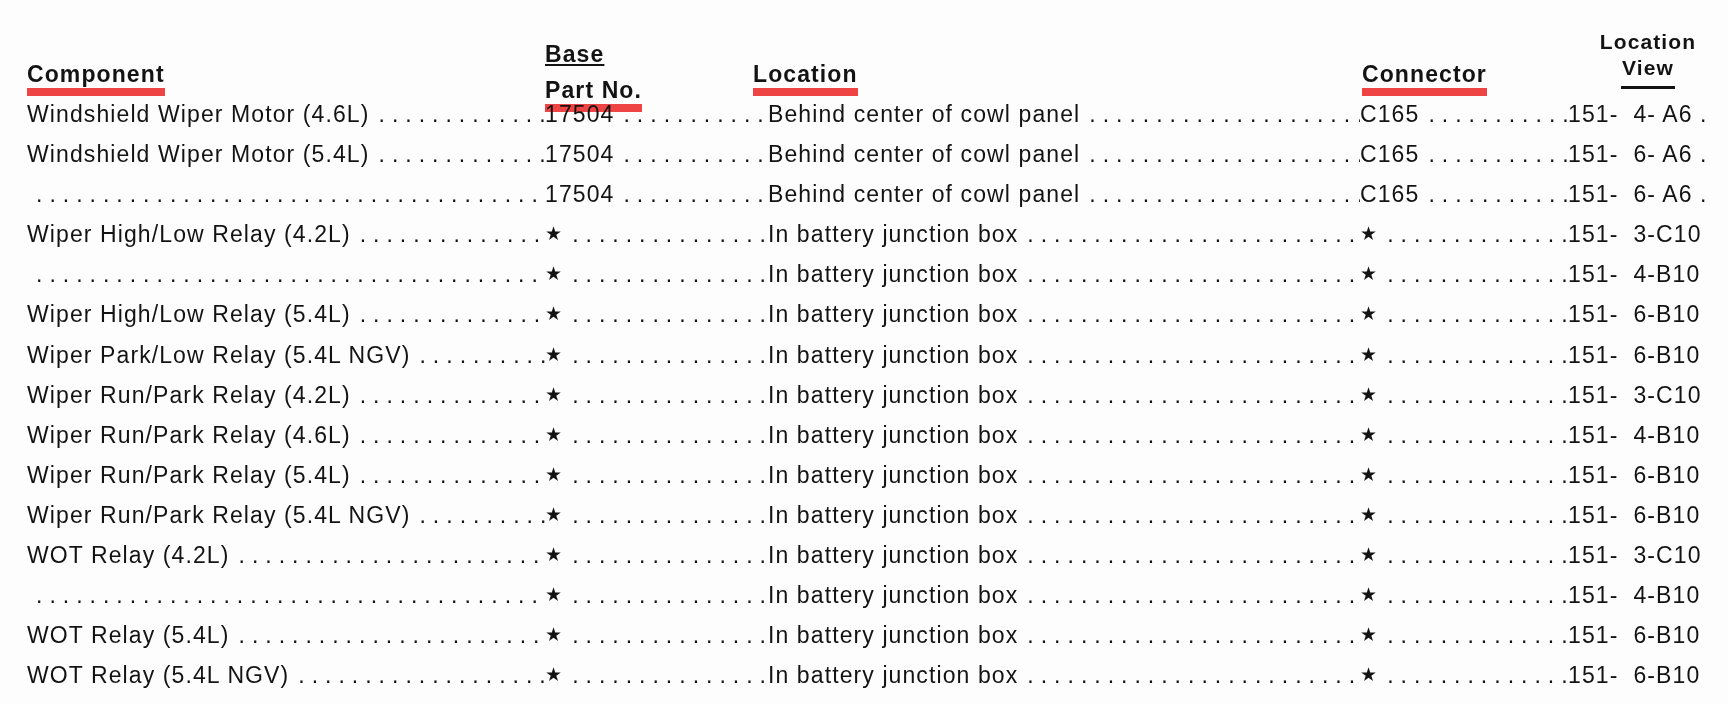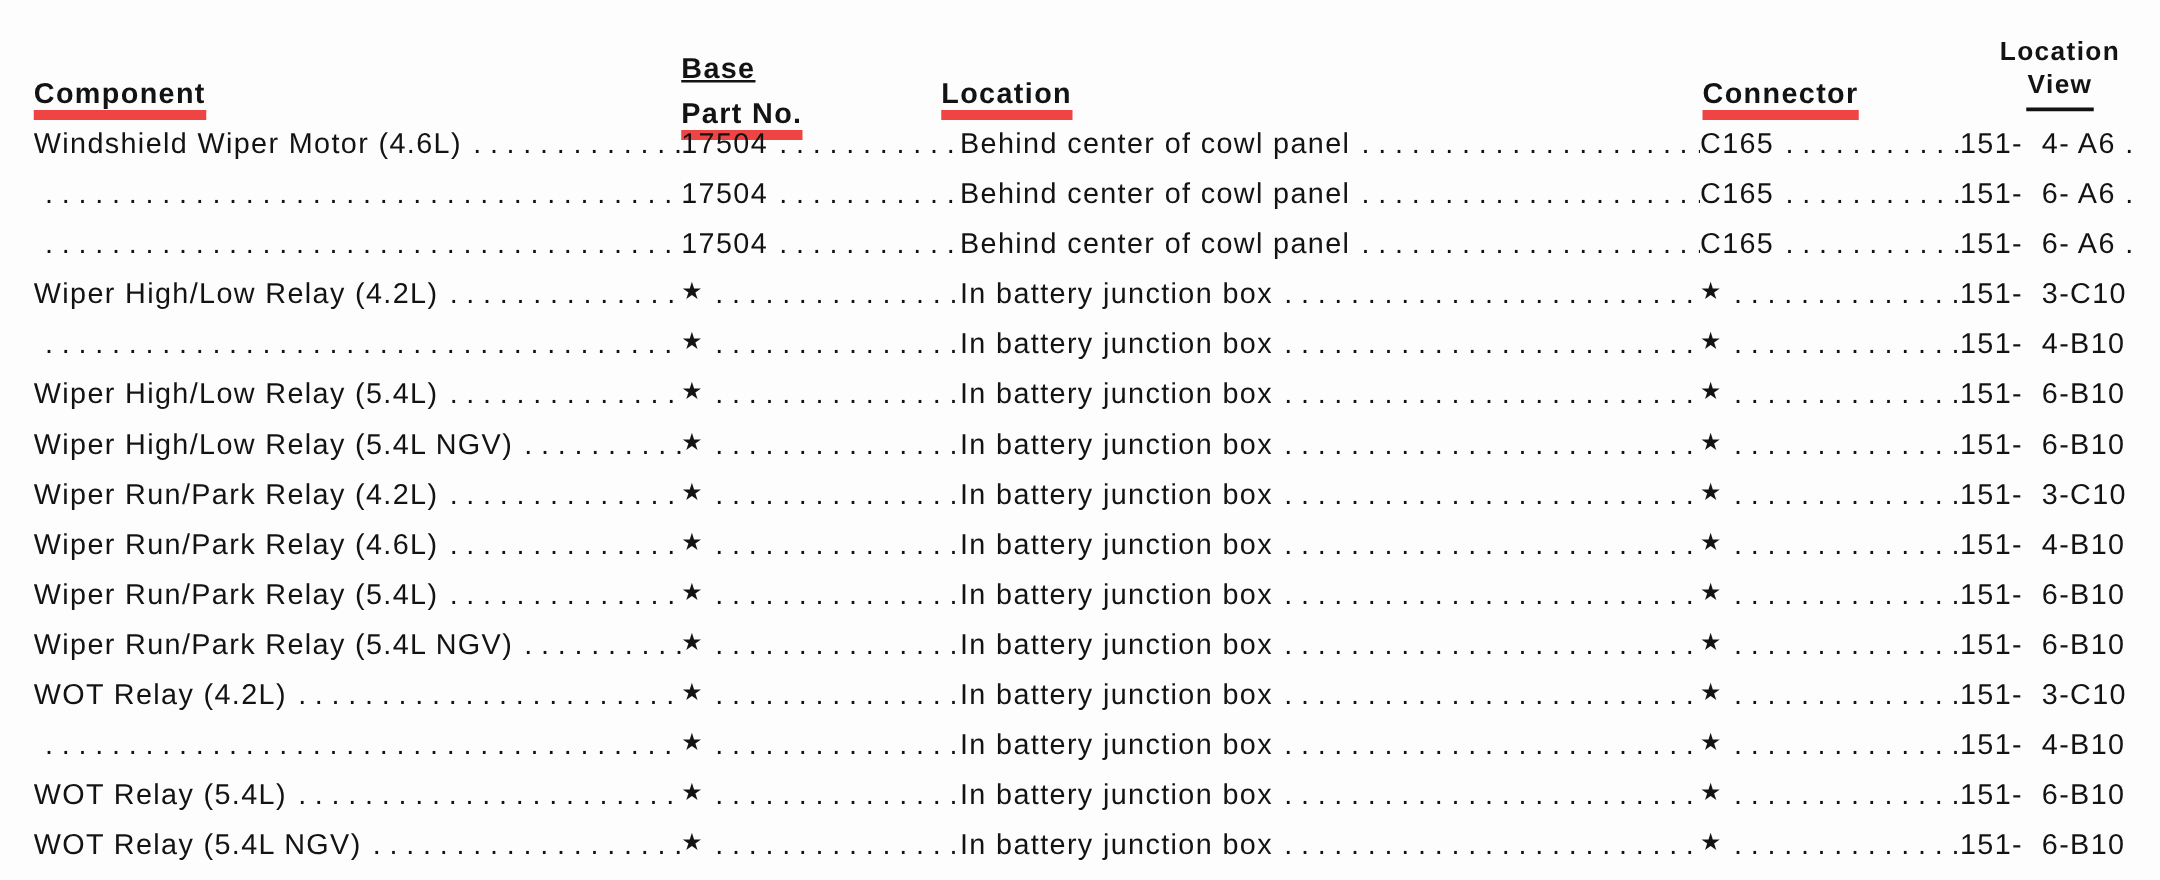--- a/index.html
+++ b/index.html
@@ -103,20 +103,21 @@
       </div>
       <div class="cell c-connector">
         <span class="txt">C165</span>
         <span class="leader">............................................................................</span>
       </div>
       <div class="cell c-view">151-  4- A6 .</div>
     </div>
 
     <div class="row">
       <div class="cell c-component">
+        <span class="txt">Windshield Wiper Motor (5.4L)</span>
         <span class="leader">............................................................................</span>
       </div>
       <div class="cell c-partno">
         <span class="txt">17504</span>
         <span class="leader">............................................................................</span>
       </div>
       <div class="cell c-location">
         <span class="txt">Behind center of cowl panel</span>
         <span class="leader">............................................................................</span>
       </div>
@@ -200,21 +201,21 @@
       </div>
       <div class="cell c-connector">
         <span class="txt star">★</span>
         <span class="leader">............................................................................</span>
       </div>
       <div class="cell c-view">151-  6-B10</div>
     </div>
 
     <div class="row">
       <div class="cell c-component">
-        <span class="txt">Wiper High/Low Relay (5.4L NGV)</span>
+        <span class="txt">Wiper Park/Low Relay (5.4L NGV)</span>
         <span class="leader">............................................................................</span>
       </div>
       <div class="cell c-partno">
         <span class="txt star">★</span>
         <span class="leader">............................................................................</span>
       </div>
       <div class="cell c-location">
         <span class="txt">In battery junction box</span>
         <span class="leader">............................................................................</span>
       </div>

